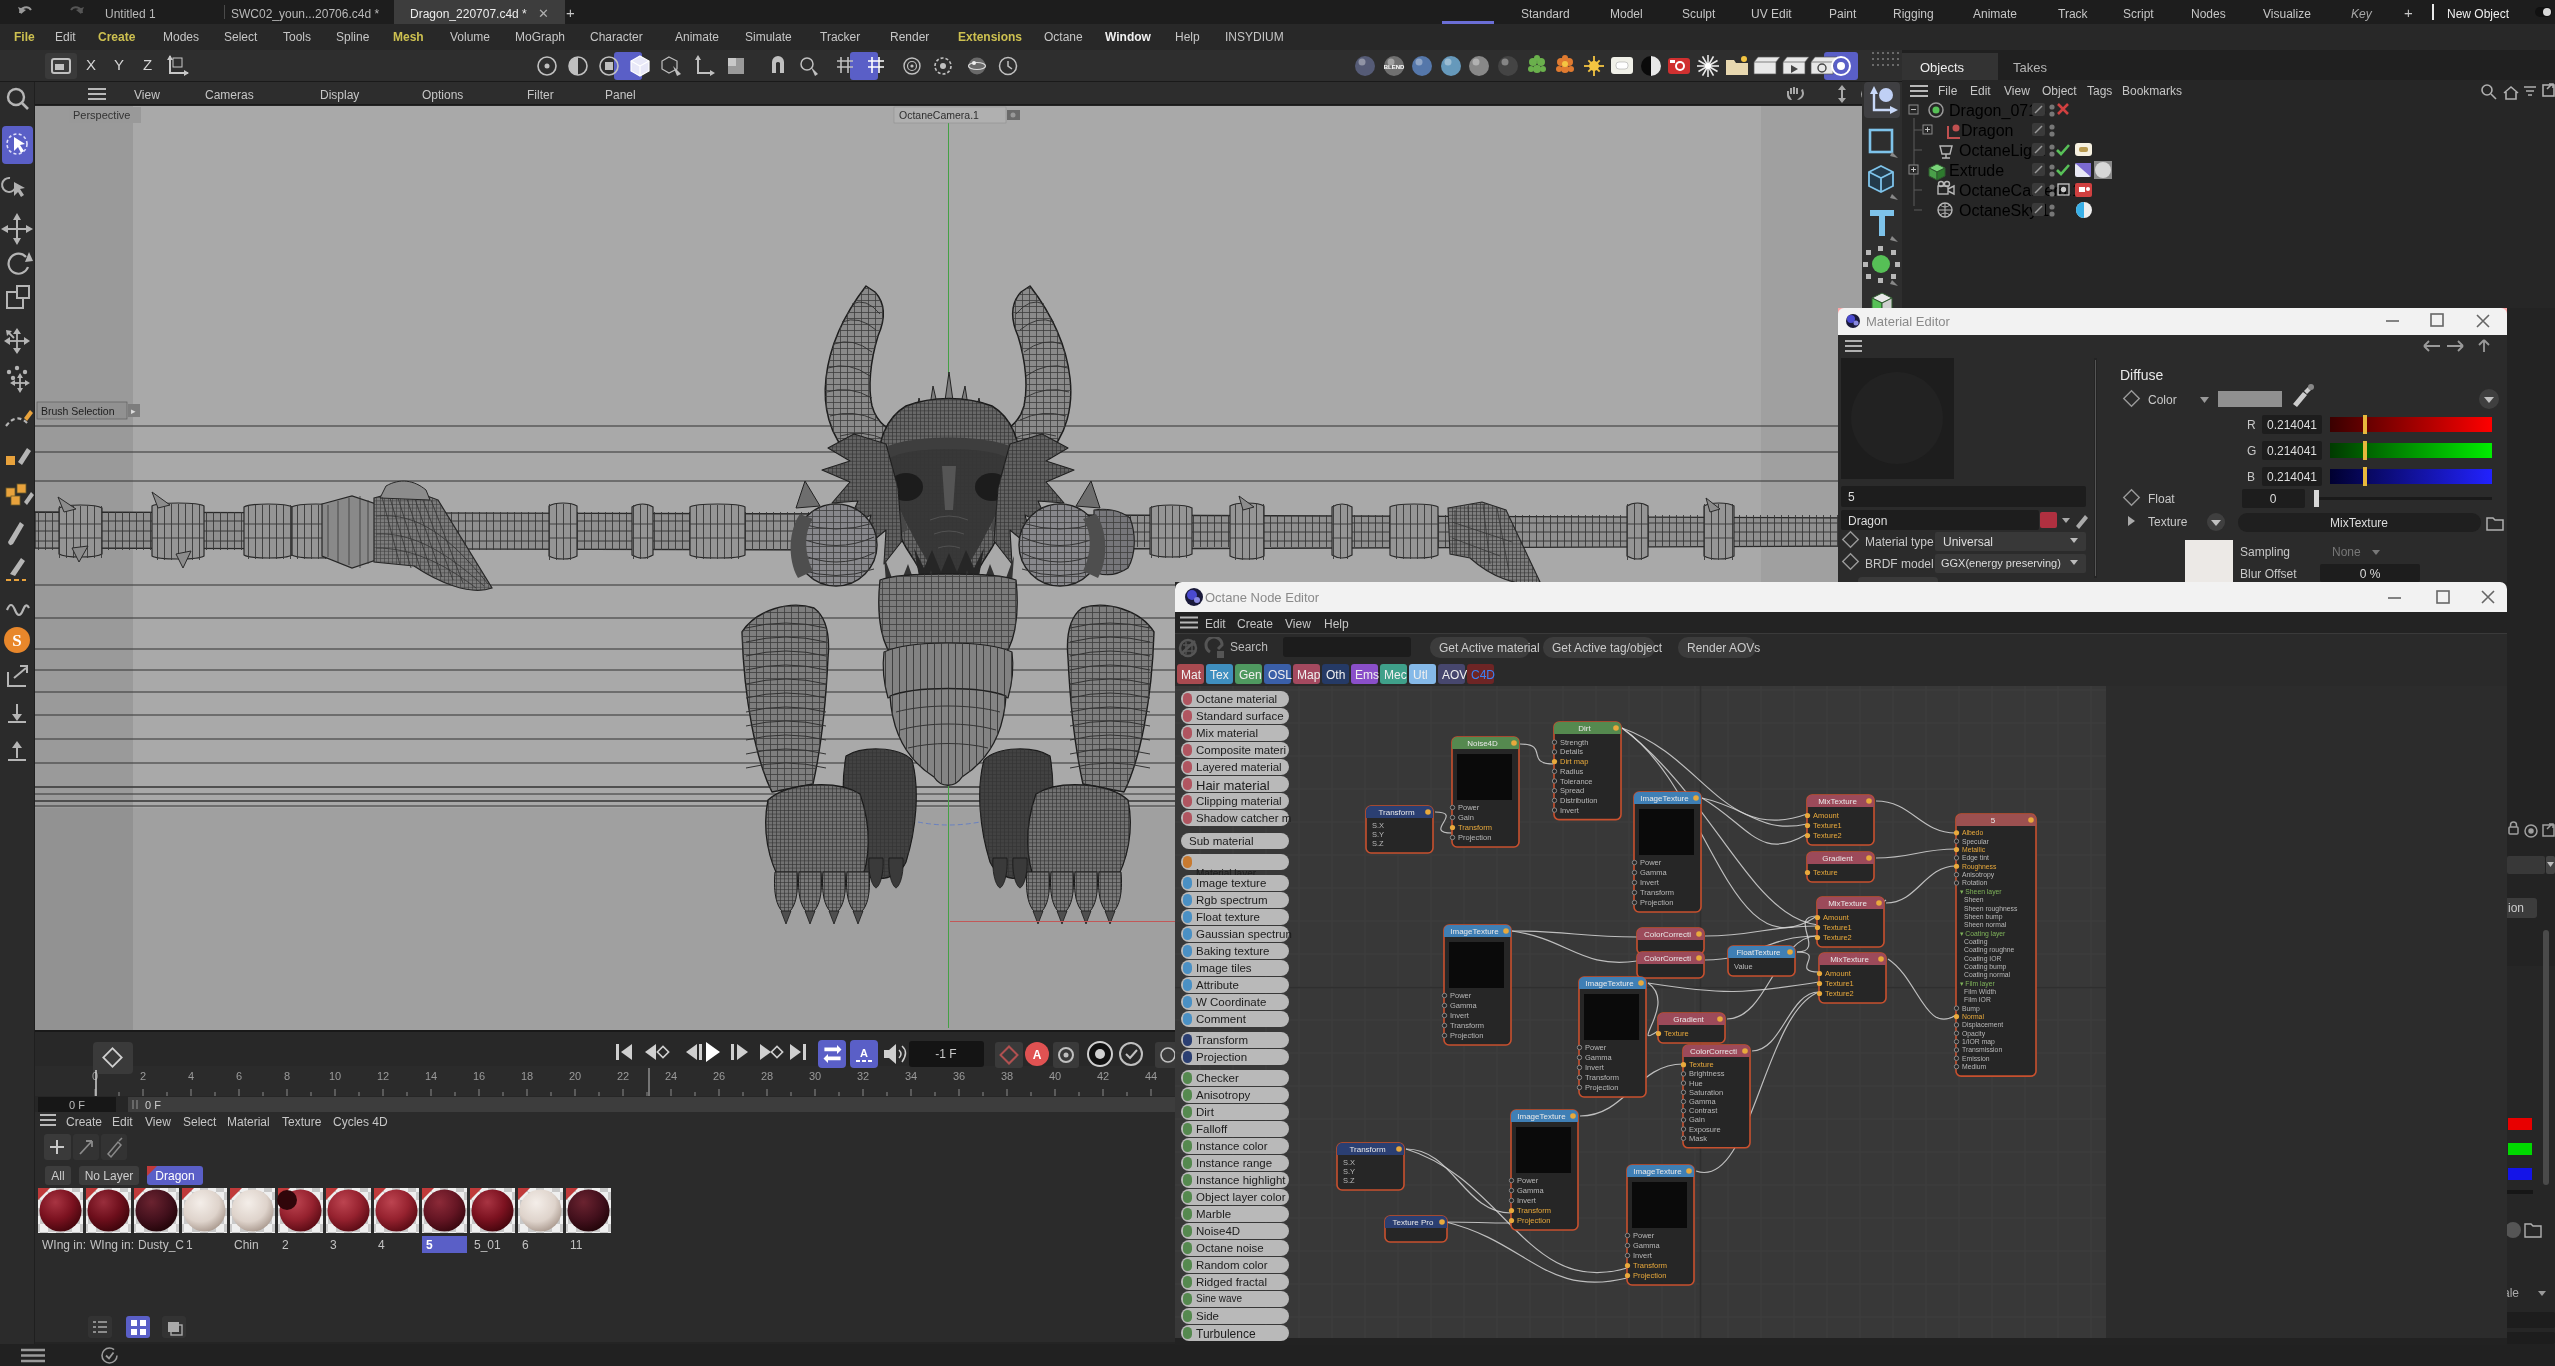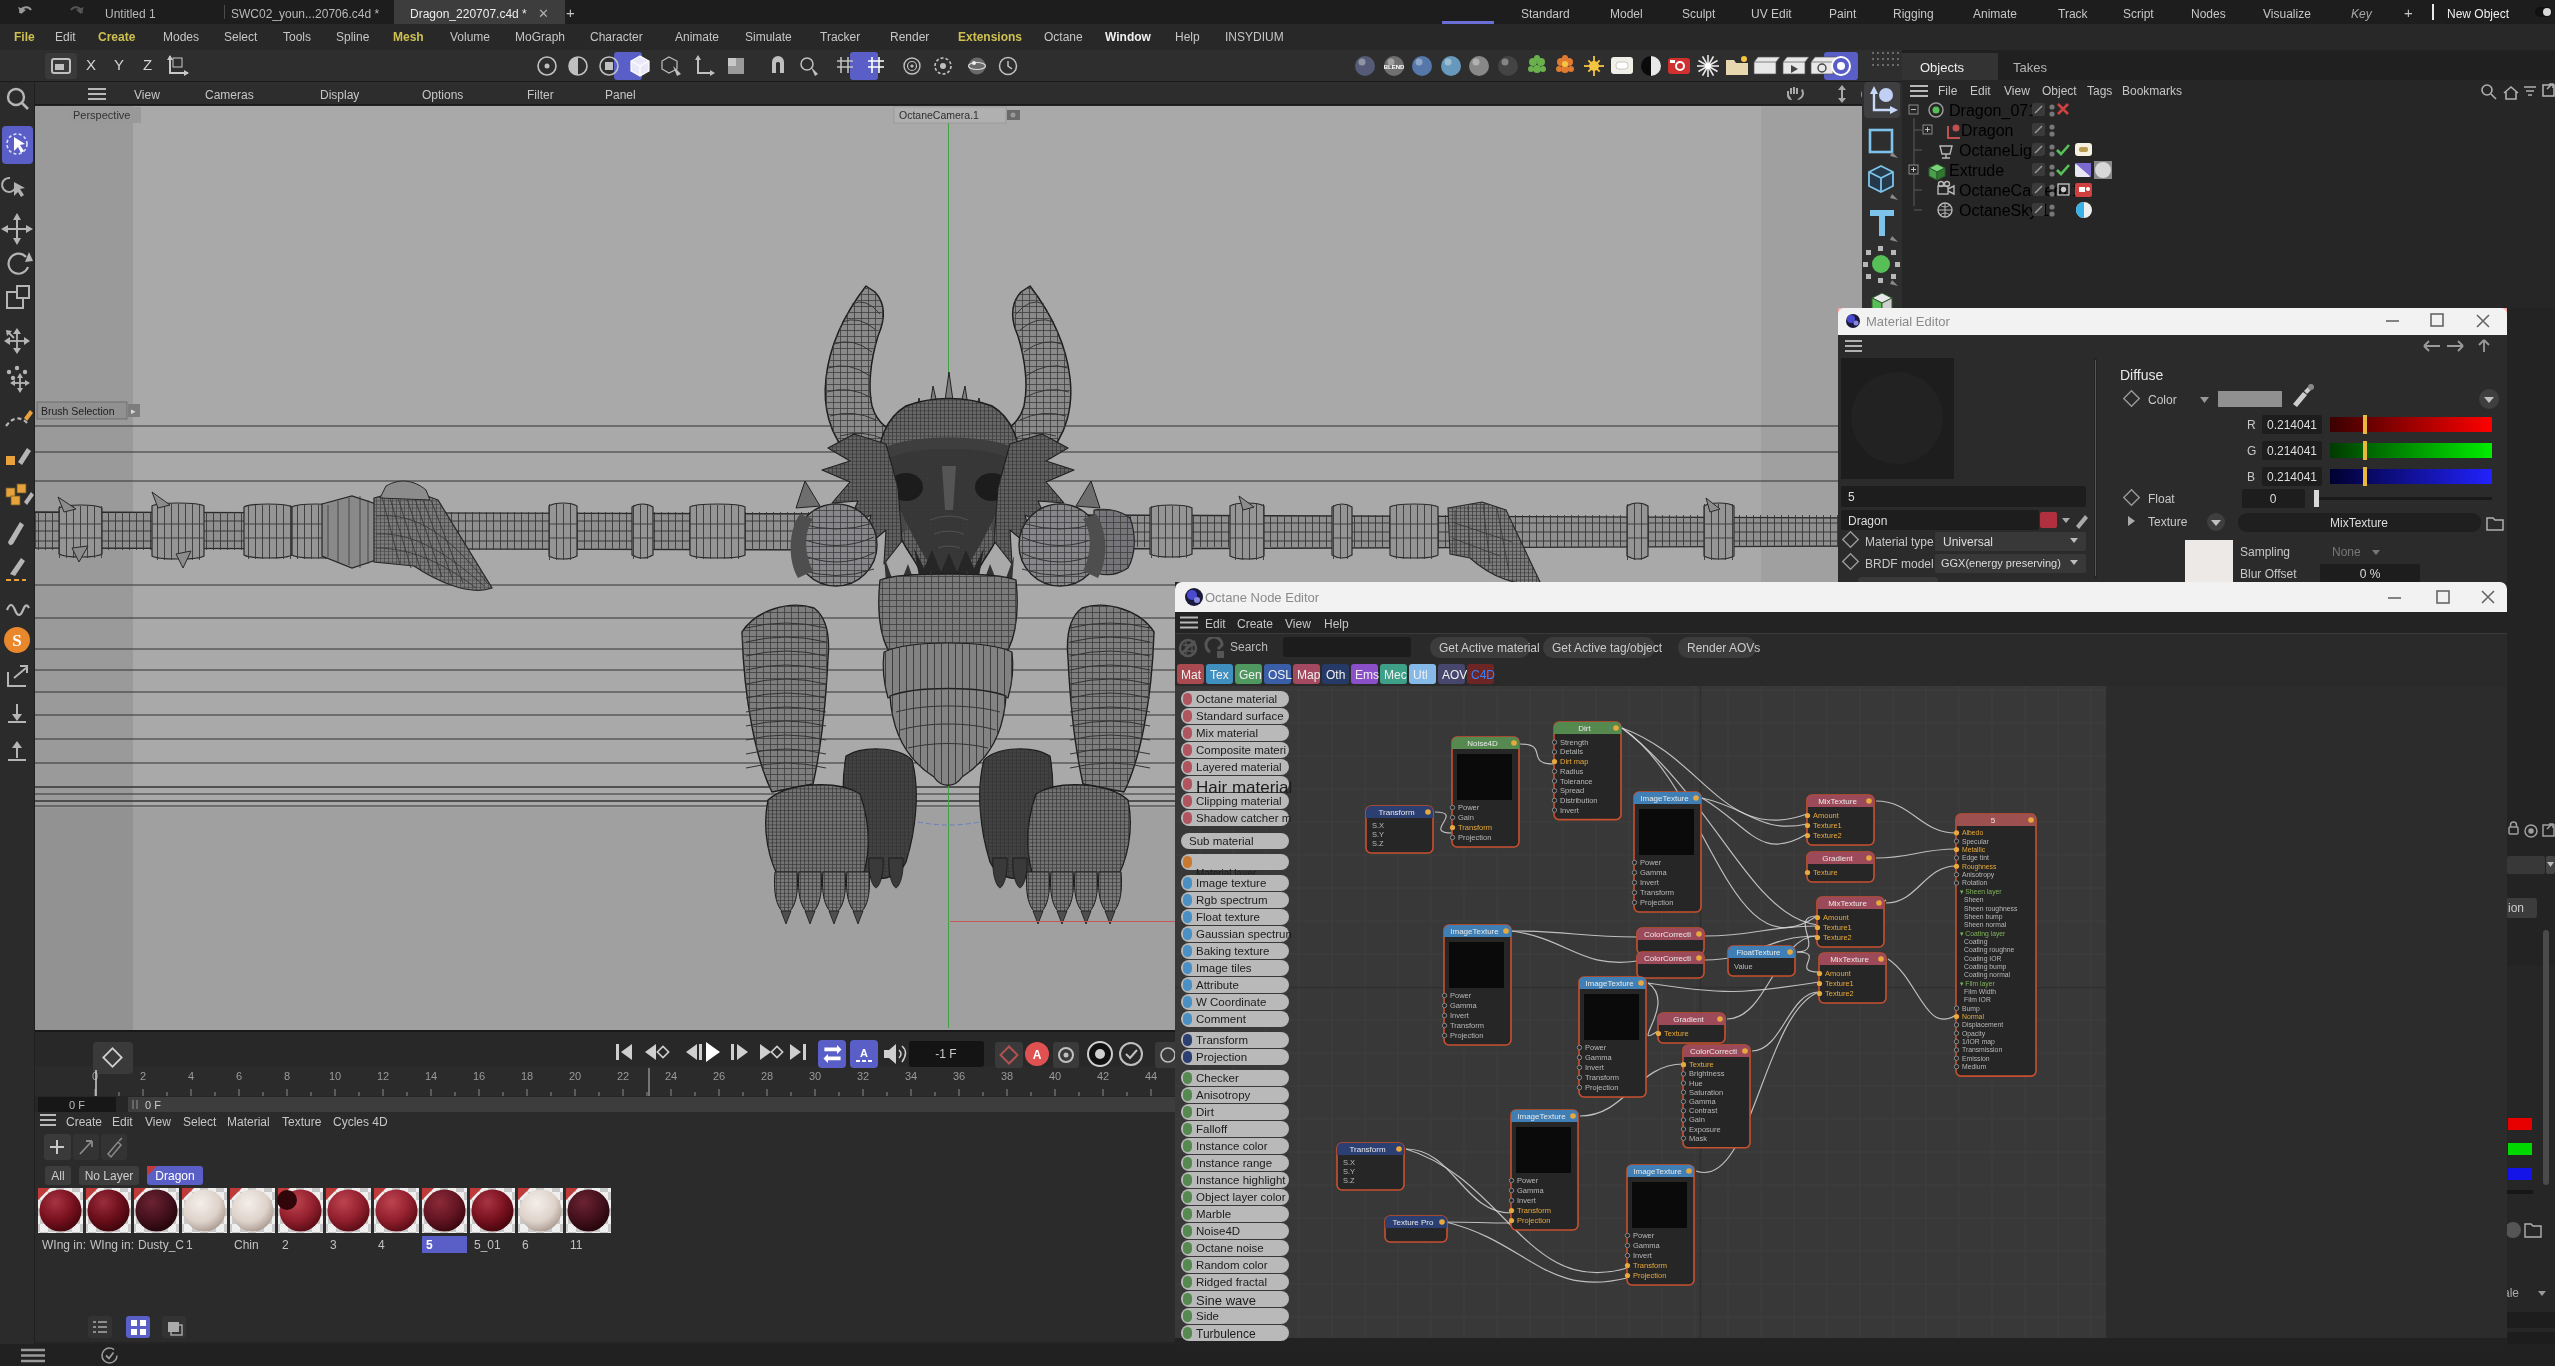--- a/index.html
+++ b/index.html
@@ -1476,21 +1476,21 @@
 <div class="abs" style="left:8px;top:145px;width:9px;height:12px;background:#b05560;border-radius:5px"></div>
 <div class="tx" style="left:21px;top:146px;color:#1c1c1c;font-size:11.5px">Mix material</div>
 <div class="abs" style="left:6px;top:160px;width:108px;height:16px;background:#b9b9b9;border-radius:8px"></div>
 <div class="abs" style="left:8px;top:162px;width:9px;height:12px;background:#b05560;border-radius:5px"></div>
 <div class="tx" style="left:21px;top:163px;color:#1c1c1c;font-size:11.5px">Composite materi</div>
 <div class="abs" style="left:6px;top:177px;width:108px;height:16px;background:#b9b9b9;border-radius:8px"></div>
 <div class="abs" style="left:8px;top:179px;width:9px;height:12px;background:#b05560;border-radius:5px"></div>
 <div class="tx" style="left:21px;top:180px;color:#1c1c1c;font-size:11.5px">Layered material</div>
 <div class="abs" style="left:6px;top:194px;width:108px;height:16px;background:#b9b9b9;border-radius:8px"></div>
 <div class="abs" style="left:8px;top:196px;width:9px;height:12px;background:#b05560;border-radius:5px"></div>
-<div class="tx" style="left:21px;top:197px;color:#1c1c1c;font-size:17px">Hair material</div>
+<div class="tx" style="left:21px;top:197px;color:#1c1c1c;font-size:13px">Hair material</div>
 <div class="abs" style="left:6px;top:211px;width:108px;height:16px;background:#b9b9b9;border-radius:8px"></div>
 <div class="abs" style="left:8px;top:213px;width:9px;height:12px;background:#b05560;border-radius:5px"></div>
 <div class="tx" style="left:21px;top:214px;color:#1c1c1c;font-size:11.5px">Clipping material</div>
 <div class="abs" style="left:6px;top:228px;width:108px;height:16px;background:#b9b9b9;border-radius:8px"></div>
 <div class="abs" style="left:8px;top:230px;width:9px;height:12px;background:#b05560;border-radius:5px"></div>
 <div class="tx" style="left:21px;top:231px;color:#1c1c1c;font-size:11.5px">Shadow catcher m</div>
 <div class="abs" style="left:6px;top:251px;width:108px;height:16px;background:#b9b9b9;border-radius:8px"></div>
 <div class="tx" style="left:14px;top:254px;color:#1c1c1c;font-size:11.5px">Sub material</div>
 <div class="abs" style="left:6px;top:272px;width:108px;height:16px;background:#b9b9b9;border-radius:8px"></div>
 <div class="abs" style="left:8px;top:274px;width:9px;height:12px;background:#c87a30;border-radius:5px"></div>
@@ -1562,21 +1562,21 @@
 <div class="abs" style="left:8px;top:660px;width:9px;height:12px;background:#55894f;border-radius:5px"></div>
 <div class="tx" style="left:21px;top:661px;color:#1c1c1c;font-size:11.5px">Octane noise</div>
 <div class="abs" style="left:6px;top:675px;width:108px;height:16px;background:#b9b9b9;border-radius:8px"></div>
 <div class="abs" style="left:8px;top:677px;width:9px;height:12px;background:#55894f;border-radius:5px"></div>
 <div class="tx" style="left:21px;top:678px;color:#1c1c1c;font-size:11.5px">Random color</div>
 <div class="abs" style="left:6px;top:692px;width:108px;height:16px;background:#b9b9b9;border-radius:8px"></div>
 <div class="abs" style="left:8px;top:694px;width:9px;height:12px;background:#55894f;border-radius:5px"></div>
 <div class="tx" style="left:21px;top:695px;color:#1c1c1c;font-size:11.5px">Ridged fractal</div>
 <div class="abs" style="left:6px;top:709px;width:108px;height:16px;background:#b9b9b9;border-radius:8px"></div>
 <div class="abs" style="left:8px;top:711px;width:9px;height:12px;background:#55894f;border-radius:5px"></div>
-<div class="tx" style="left:21px;top:712px;color:#1c1c1c;font-size:13px">Sine wave</div>
+<div class="tx" style="left:21px;top:712px;color:#1c1c1c;font-size:10px">Sine wave</div>
 <div class="abs" style="left:6px;top:726px;width:108px;height:16px;background:#b9b9b9;border-radius:8px"></div>
 <div class="abs" style="left:8px;top:728px;width:9px;height:12px;background:#55894f;border-radius:5px"></div>
 <div class="tx" style="left:21px;top:729px;color:#1c1c1c;font-size:11.5px">Side</div>
 <div class="abs" style="left:6px;top:743px;width:108px;height:16px;background:#b9b9b9;border-radius:8px"></div>
 <div class="abs" style="left:8px;top:745px;width:9px;height:12px;background:#55894f;border-radius:5px"></div>
 <div class="tx" style="left:21px;top:746px;color:#1c1c1c;font-size:12px">Turbulence</div>
 </div>
 
 <div class="abs" id="attrstrip" style="left:2507px;top:308px;width:48px;height:1036px;background:#222">
 <svg width="48" height="1036" viewBox="2507 308 48 1036">

